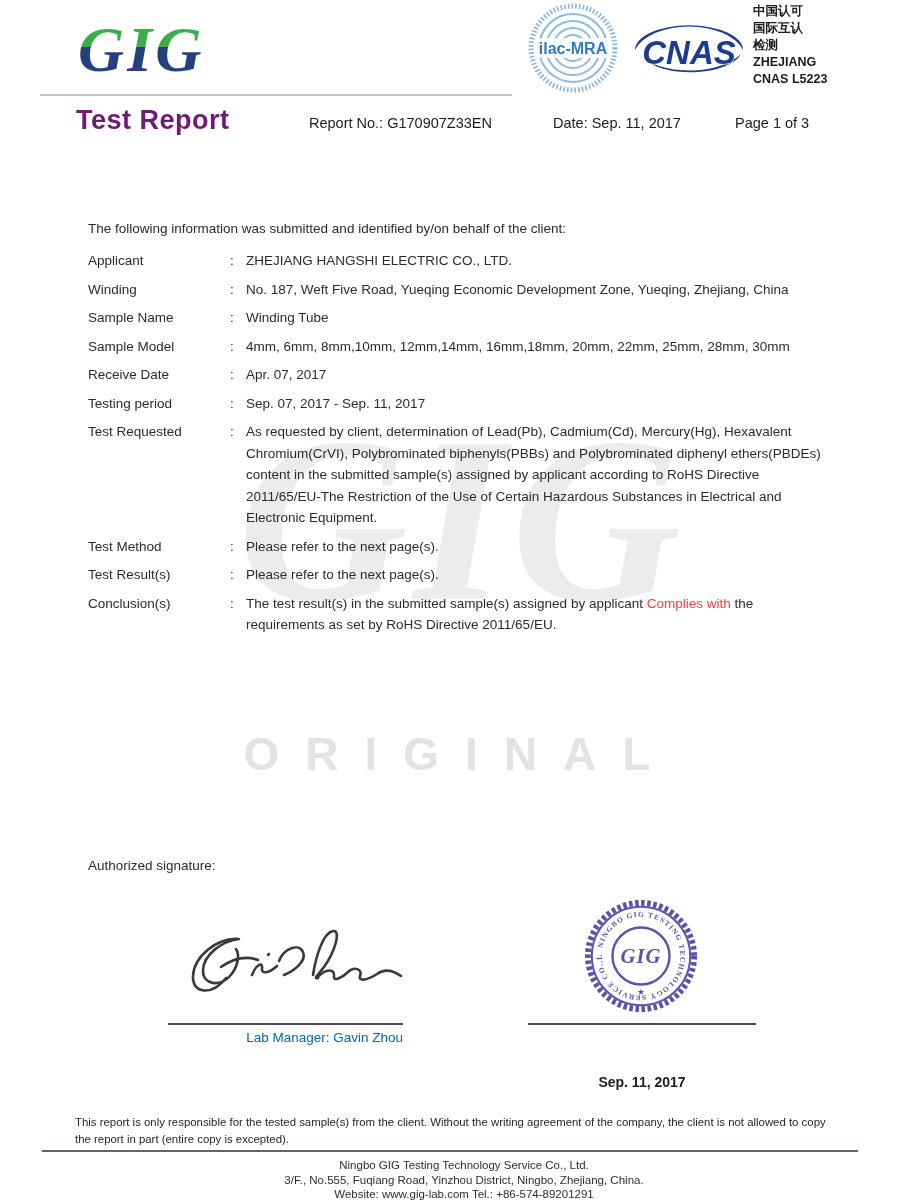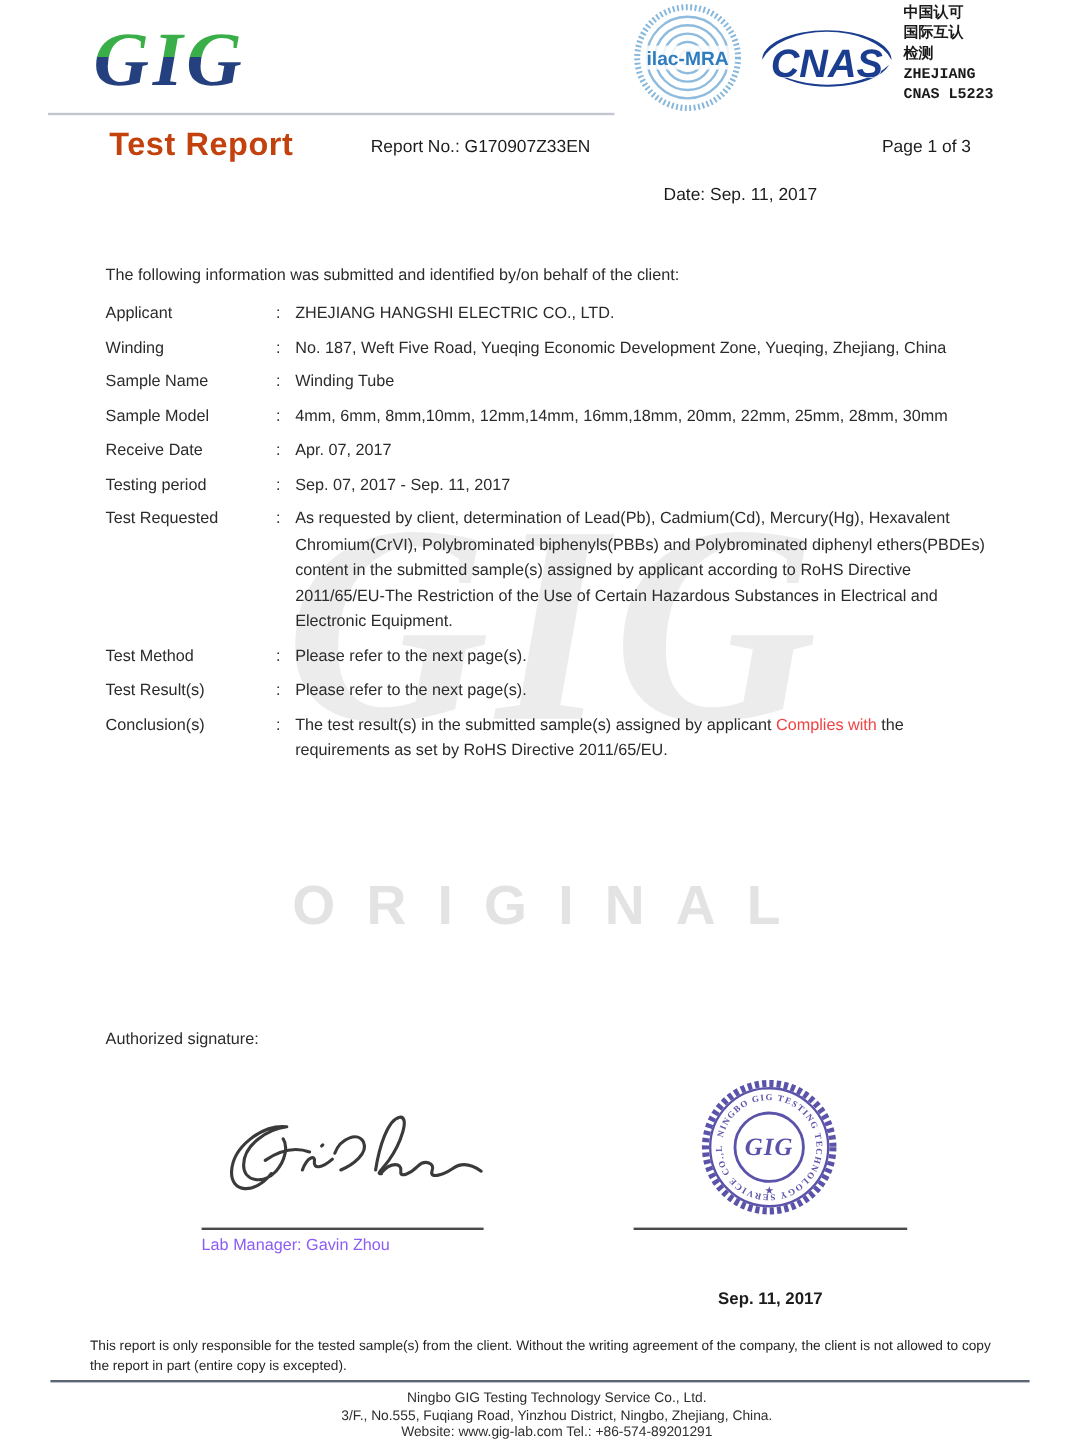--- a/index.html
+++ b/index.html
@@ -14,27 +14,27 @@
     position:absolute; left:78px; top:16px;
     font-family:"Liberation Serif","DejaVu Serif",serif;
     font-style:italic; font-weight:700; font-size:64px; line-height:68px;
     letter-spacing:3px;
     background:linear-gradient(to bottom,#3aae48 0%,#3aae48 46%,#24407f 46%,#24407f 100%);
     -webkit-background-clip:text; background-clip:text; color:transparent;
   }
   .header-rule { position:absolute; left:40px; top:94px; width:472px; height:2px; background:#c3c6ce; }
   .ilac-badge { position:absolute; left:527px; top:2px; width:92px; height:92px; }
   .cnas-badge { position:absolute; left:627px; top:16px; width:124px; height:70px; }
-  .accred { position:absolute; left:753px; top:3px; font-weight:700; font-size:12.5px; line-height:17px; color:#1a1a1a;font-family:Liberation Mono, monospace; }
+  .accred { position:absolute; left:753px; top:3px; font-weight:700; font-size:12.5px; line-height:17px; color:#1a1a1a; }
   .accred div { white-space:nowrap; }
   
-  .title { position:absolute; left:91px; top:105px; font-size:27px; font-weight:700; color:#c2410c; letter-spacing:0.5px; }
+  .title { position:absolute; left:76px; top:105px; font-size:27px; font-weight:700; color:#701a75; letter-spacing:0.5px; }
   .meta { position:absolute; top:115px; font-size:14.5px; color:#1c1c1c;text-align:right; }
   .meta.report-no { left:309px; }
-  .meta.date { left:553px;margin-top:40px; }
+  .meta.date { left:553px; }
   .meta.pageno { left:735px; }
   
   .wm-gig {
     position:absolute; left:238px; top:420px; z-index:0;
     font-family:"Liberation Serif","DejaVu Serif",serif;
     font-style:italic; font-weight:700; font-size:235px; line-height:200px;
     color:rgba(120,120,120,0.14); letter-spacing:6px; user-select:none;
   }
   .wm-original {
     position:absolute; left:0; top:727px; width:920px; z-index:0;
@@ -46,21 +46,21 @@
   .fields { position:absolute; left:88px; top:250px; width:752px; z-index:1; font-size:13.5px; }
   .field-row { display:flex; margin-bottom:7px; line-height:21.5px; }
   .f-label { width:142px; flex:0 0 142px; }
   .f-colon { width:16px; flex:0 0 16px; }
   .f-value { width:578px; flex:0 0 578px; }
   .f-value b { font-weight:400; color:#ef4444; }
   
   .auth-sig { position:absolute; left:88px; top:858px; font-size:13.5px; z-index:1; }
   .signature-svg { position:absolute; left:182px; top:916px; z-index:1; }
   .sig-line-left { position:absolute; left:168px; top:1023px; width:235px; height:2px; background:#4a4a4a; }
-  .sig-caption-left { position:absolute; left:168px; top:1030px; width:235px; text-align:left; font-size:13.5px; color:#8b5cf6; }
+  .sig-caption-left { position:absolute; left:168px; top:1030px; width:235px; text-align:right; font-size:13.5px; color:#0369a1; }
   .stamp-svg { position:absolute; left:582px; top:897px; z-index:1; }
   .sig-line-right { position:absolute; left:528px; top:1023px; width:228px; height:2px; background:#4a4a4a; }
   .sig-caption-right { position:absolute; left:528px; top:1029px; width:228px; text-align:center; font-size:14px; font-weight:700; color:#1c1c1c;margin-top:45px; }
   
   .disclaimer { position:absolute; left:75px; top:1114px; width:768px; font-size:11.4px; line-height:16.5px; color:#262626; }
   .footer-rule { position:absolute; left:42px; top:1150px; width:816px; height:2px; background:#5b6575; }
   .company { position:absolute; left:0; top:1158px; width:900px; text-align:center; font-size:11.5px; line-height:14.5px; color:#2e2e2e;padding-left:28px; }
 </style>
 </head>
 <body>

